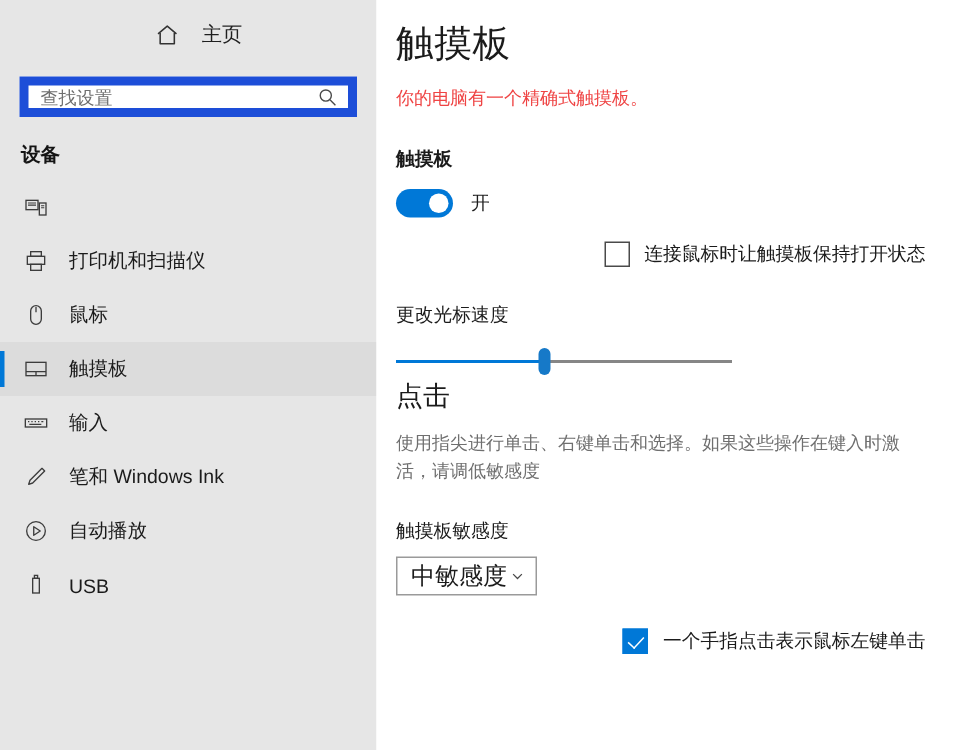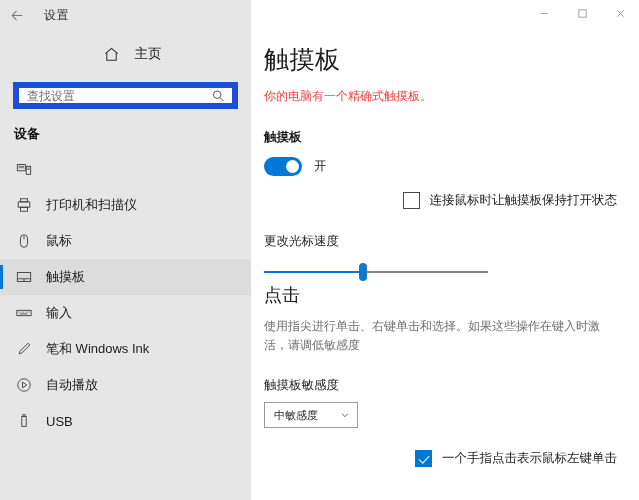--- a/index.html
+++ b/index.html
@@ -287,56 +287,28 @@
   .dropdown {
     margin-top: 8px;
     width: 94px; height: 26px;
     border: 1px solid #9a9a9a;
     background: #ffffff;
     display: flex;
     align-items: center;
     justify-content: space-between;
     padding: 0 7px 0 9px;
   }
-  .dd-value { font-size: 11px; color: #1b1b1b; }
+  .dd-value { font-size: 16px; color: #1b1b1b; }
   .dd-caret { color: #4a4a4a; display:flex; }
 </style>
 </head>
 <body>
 
 <div id="app">
 
-  <div class="titlebar">
-    <div class="titlebar-left">
-      <div class="back-btn">
-        <svg width="15" height="15" viewBox="0 0 16 16">
-            <path d="M7 3 L2.3 8 L7 13" fill="none" stroke="#777" stroke-width="1.1"></path>
-            <path d="M2.5 8 H13" stroke="#777" stroke-width="1.1" fill="none"></path>
-          </svg>
-      </div>
-      <div class="app-title">设置</div>
-    </div>
-    <div class="titlebar-right">
-      <div class="wincontrol">
-        <svg width="11" height="11" viewBox="0 0 12 12">
-            <path d="M2 6 H10" stroke="#9b9b9b" stroke-width="1"></path>
-          </svg>
-      </div>
-      <div class="wincontrol">
-        <svg width="11" height="11" viewBox="0 0 12 12">
-            <rect x="2" y="2" width="8" height="8" fill="none" stroke="#9b9b9b" stroke-width="1"></rect>
-          </svg>
-      </div>
-      <div class="wincontrol">
-        <svg width="11" height="11" viewBox="0 0 12 12">
-            <path d="M2.5 2.5 L9.5 9.5 M9.5 2.5 L2.5 9.5" stroke="#9b9b9b" stroke-width="1"></path>
-          </svg>
-      </div>
-    </div>
-  </div>
 
   <div class="body-split">
 
     <div class="sidebar">
 
       <div class="home-row">
         <span class="home-icon">
           <svg width="17" height="17" viewBox="0 0 18 18">
               <path d="M2.5 8 L9 2.5 L15.5 8" fill="none" stroke="#333" stroke-width="1.1" stroke-linejoin="round"></path>
               <path d="M4 7.4 V15 H14 V7.4" fill="none" stroke="#333" stroke-width="1.1" stroke-linejoin="round"></path>

